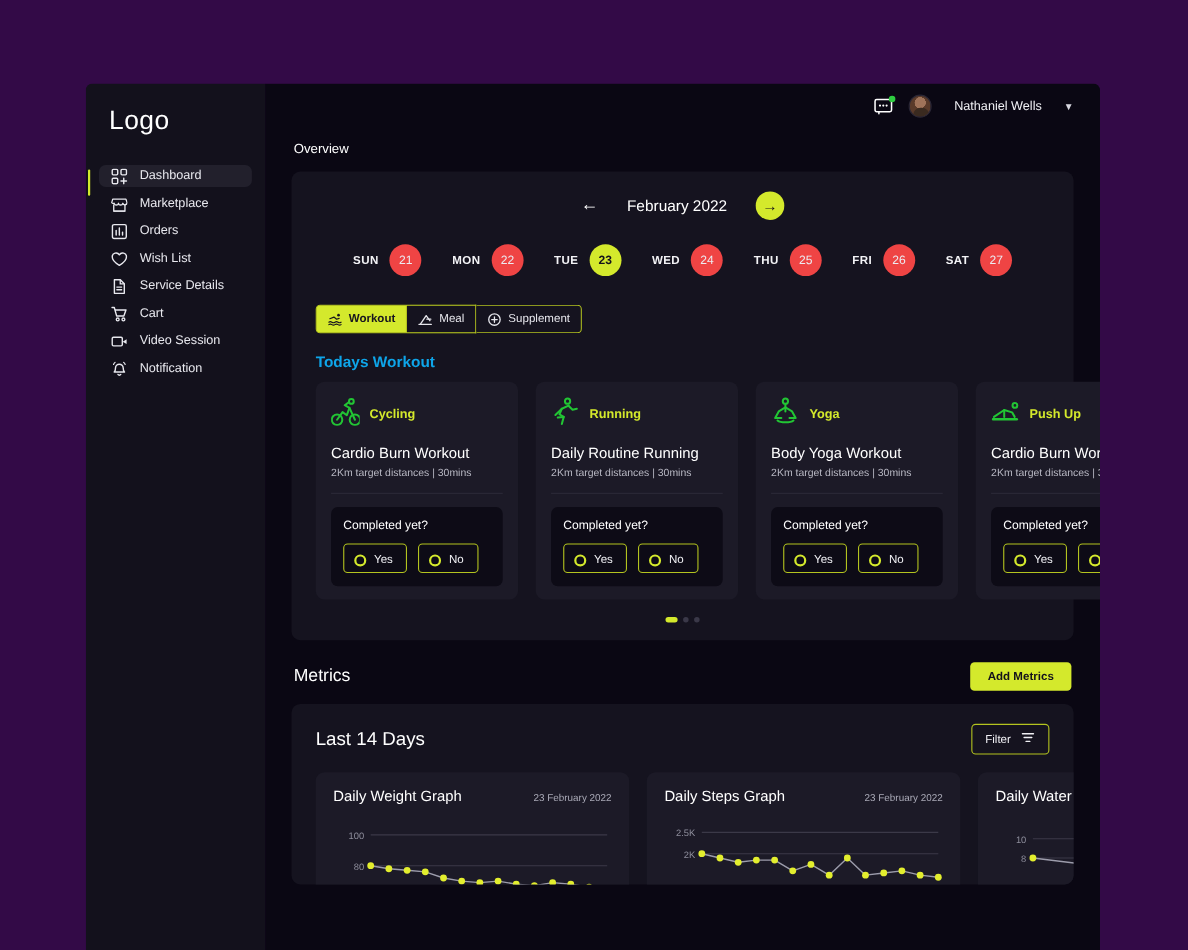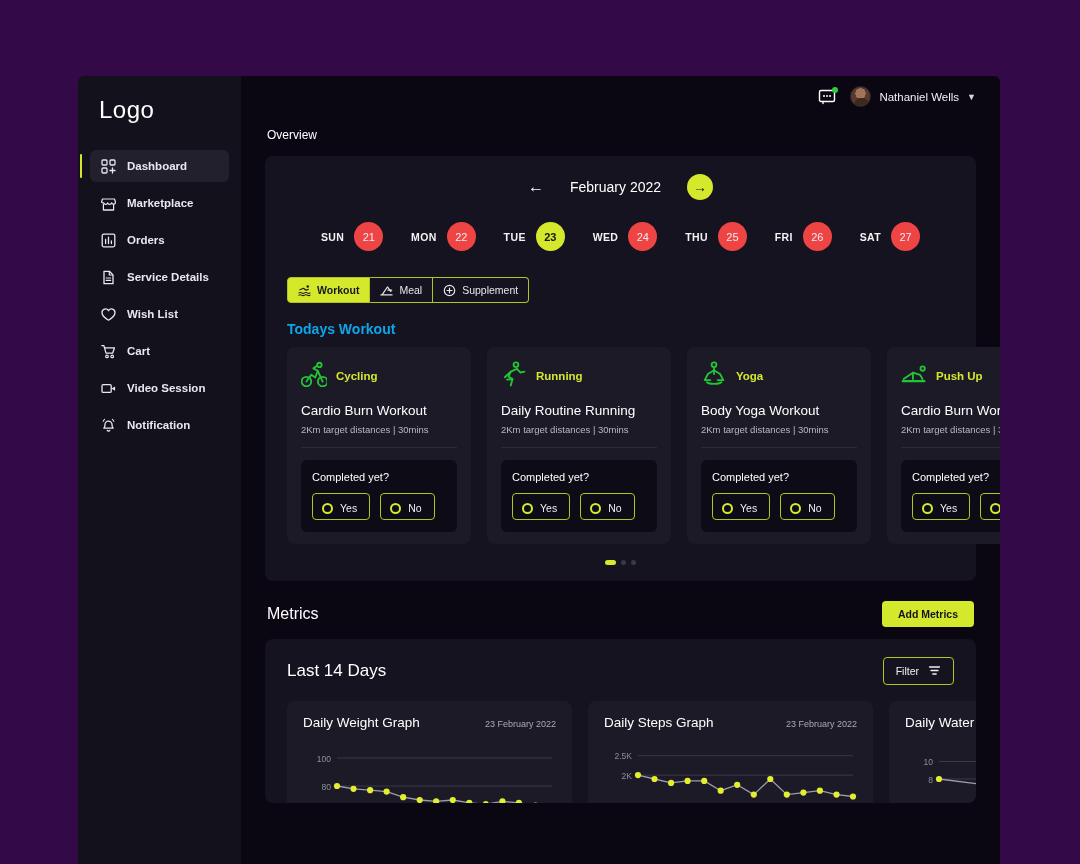--- a/index.html
+++ b/index.html
@@ -29,29 +29,28 @@
     font-size: 24px;
     font-weight: 400;
     letter-spacing: .5px;
     padding: 0 0 0 21px;
     margin-bottom: 26px;
   }
   .nav { display: flex; flex-direction: column; }
   .nav-item {
     position: relative;
     display: flex; align-items: center; gap: 11px;
-    height: 32px;
+    height: 20px;
     margin: 0 12px 5px 12px;
     padding-left: 11px;
     border-radius: 6px;
     color: #e8e8ee;
     font-size: 11.5px;
     cursor: pointer;
     white-space: nowrap;
-    font-weight: bold;
   }
   .nav-item.active { background: #22202c; }
   .nav-item.active::before {
     content: ""; position: absolute; left: -10px; top: 4px;
     width: 2px; height: 24px; background: #d4e92c;
     border-radius: 2px;
   }
   .nav-item .ico { width: 15px; height: 15px; display: block; flex: 0 0 15px; }
   .nav-item svg { display: block; }
 
@@ -67,21 +66,21 @@
     display: flex; align-items: center; justify-content: flex-end;
     padding-right: 24px;
     gap: 14px;
   }
   .msg-wrap { position: relative; width: 18px; height: 18px; cursor: pointer; }
   .msg-dot {
     position: absolute; right: -2px; top: -1px;
     width: 6px; height: 6px; border-radius: 50%;
     background: #2ecc40;
   }
-  .user { display: flex; align-items: center; gap: 8px; cursor: pointer; }
+  .user { display: flex; align-items: center; gap: 20px; cursor: pointer; }
   .avatar {
     width: 21px; height: 21px; border-radius: 50%;
     background: radial-gradient(circle at 50% 34%, #a0735a 0 32%, #5a3a2a 33% 100%);
     border: 1px solid #2a2635;
     overflow: hidden; position: relative;
   }
   .avatar::after {
     content:""; position:absolute; left:3px; bottom:0; width:15px; height:8px;
     border-radius: 7px 7px 0 0; background:#3a2a20;
   }
@@ -243,34 +242,34 @@
             <svg class="ico" viewBox="0 0 15 15" fill="none" width="15" height="15">
               <rect x="1.2" y="1.2" width="12.6" height="12.6" rx="1.5" stroke="#e8e8ee" stroke-width="1.3"></rect>
               <path d="M4.6 10.6V6.4M7.5 10.6V4.2M10.4 10.6V8" stroke="#e8e8ee" stroke-width="1.3" stroke-linecap="round"></path>
             </svg>
           </span>
           <span>Orders</span>
         </div>
         <div class="nav-item">
           <span>
             <svg class="ico" viewBox="0 0 15 15" fill="none" width="15" height="15">
+              <path d="M7.5 13.2S1 9.5 1 5.5A3.5 3.5 0 017.5 3.7 3.5 3.5 0 0114 5.5c0 4-6.5 7.7-6.5 7.7z" stroke="#e8e8ee" stroke-width="1.3" stroke-linejoin="round"></path>
+            </svg>
+          </span>
+          <span>Wish List</span>
+        </div>
+        <div class="nav-item">
+          <span>
+            <svg class="ico" viewBox="0 0 15 15" fill="none" width="15" height="15">
               <path d="M3 1.3h5.4L12 4.9v8.8H3z" stroke="#e8e8ee" stroke-width="1.3" stroke-linejoin="round"></path>
               <path d="M8.3 1.4v3.6H12" stroke="#e8e8ee" stroke-width="1.2"></path>
               <path d="M5.2 8h4.4M5.2 10.4h4.4" stroke="#e8e8ee" stroke-width="1.2" stroke-linecap="round"></path>
             </svg>
           </span>
           <span>Service Details</span>
-        </div>
-        <div class="nav-item">
-          <span>
-            <svg class="ico" viewBox="0 0 15 15" fill="none" width="15" height="15">
-              <path d="M7.5 13.2S1 9.5 1 5.5A3.5 3.5 0 017.5 3.7 3.5 3.5 0 0114 5.5c0 4-6.5 7.7-6.5 7.7z" stroke="#e8e8ee" stroke-width="1.3" stroke-linejoin="round"></path>
-            </svg>
-          </span>
-          <span>Wish List</span>
         </div>
         <div class="nav-item">
           <span>
             <svg class="ico" viewBox="0 0 15 15" fill="none" width="15" height="15">
               <path d="M.8 1.6h2.1l2.1 7.6h6.6l1.9-5.4H4.1" stroke="#e8e8ee" stroke-width="1.3" stroke-linecap="round" stroke-linejoin="round"></path>
               <circle cx="6" cy="12.4" r="1.3" stroke="#e8e8ee" stroke-width="1.2"></circle>
               <circle cx="11.2" cy="12.4" r="1.3" stroke="#e8e8ee" stroke-width="1.2"></circle>
             </svg>
           </span>
           <span>Cart</span>

